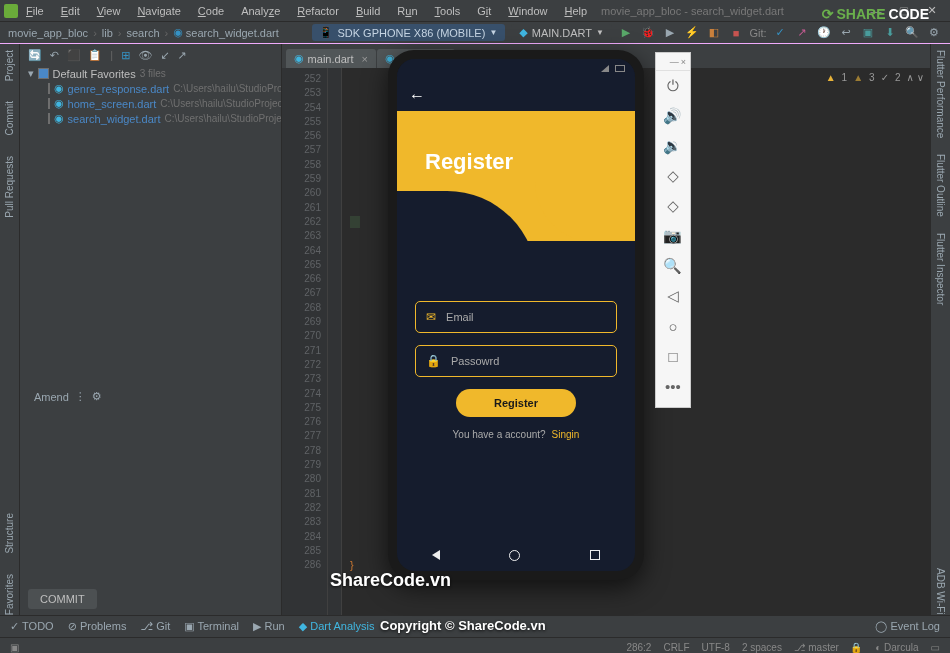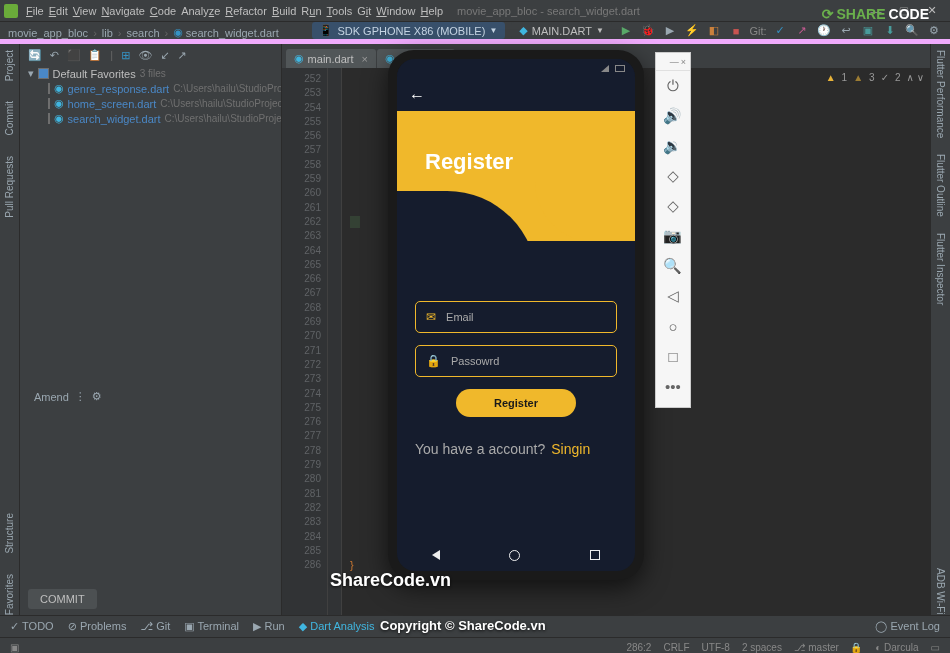--- a/index.html
+++ b/index.html
@@ -1,25 +1,25 @@
 <!DOCTYPE html>
 <html><head>
 <meta charset="utf-8">
 <style>
 *{box-sizing:border-box;margin:0;padding:0;font-family:"Segoe UI",Arial,sans-serif;-webkit-font-smoothing:antialiased}
 body{background:#2b2b2b;width:950px;height:653px;overflow:hidden;color:#bbb;font-size:11px;position:relative}
 .titlebar{height:22px;background:#3c3f41;display:flex;align-items:center;padding:0 4px;border-bottom:1px solid #2b2b2b}
 .titlebar .ico{width:14px;height:14px;background:#6aab3a;border-radius:2px;margin-right:8px}
-.titlebar .menu{display:flex;gap:5px;color:#bfbfbf}
+.titlebar .menu{display:flex;gap:17px;color:#bfbfbf}
 .titlebar .menu span u{text-decoration:underline}
 .titlebar .spacer{flex:1}
 .titlebar .wintitle{color:#787878;font-size:11px}
 .titlebar .wbtn{width:28px;text-align:center;color:#999}
 .titlebar .wbtn.close{color:#bbb}
-.breadcrumb{height:22px;background:#3c3f41;display:flex;align-items:flex-end;padding:0 8px;color:#9aa7b0;border-bottom:5px solid #f0abfc}
+.breadcrumb{height:22px;background:#3c3f41;display:flex;align-items:center;padding:0 8px;color:#9aa7b0;border-bottom:1px solid #f0abfc}
 .breadcrumb .sep{color:#666;margin:0 5px}
 .breadcrumb .right{margin-left:auto;display:flex;align-items:center;gap:6px}
 .devsel{background:#38506b;color:#c5d4e3;padding:2px 8px;border-radius:3px;font-size:11px;display:flex;align-items:center;gap:4px}
 .devsel.dark{background:#3c3f41;color:#bfbfbf}
 .tri{font-size:8px}
 .tbicon{width:16px;height:16px;display:inline-flex;align-items:center;justify-content:center;font-size:11px}
 .play{color:#59a869}
 .debug{color:#59a869}
 .bolt{color:#e8b339}
 .red{color:#c75450}
@@ -79,21 +79,21 @@
 .appbar .title{flex:1;text-align:center;font-weight:600;font-size:13px}
 .hero{height:130px;background:#f0b82b;position:relative;border-bottom-left-radius:0;overflow:visible}
 .hero .rt{color:#fff;font-size:22px;font-weight:700;position:absolute;left:28px;top:38px}
 .hero::after{content:"";position:absolute;bottom:-50px;left:0;width:140px;height:100px;background:#151c2d;border-top-right-radius:90px}
 .hero::before{content:"";position:absolute;bottom:-1px;right:0;width:100px;height:60px;background:#f0b82b;border-bottom-left-radius:80px}
 .formarea{flex:1;padding:60px 18px 10px;background:#151c2d;position:relative;z-index:2}
 .field{border:1px solid #f0b82b;border-radius:5px;height:32px;display:flex;align-items:center;padding:0 10px;margin-bottom:12px;gap:10px}
 .field .fico2{color:#f0b82b;font-size:12px}
 .field .flab{color:#aaa;font-size:11px}
 .regbtn{background:#f0b82b;color:#1a1a1a;font-weight:600;height:28px;border-radius:14px;width:120px;margin:8px auto;display:flex;align-items:center;justify-content:center;font-size:11px}
-.hint{color:#aaa;font-size:14px;margin-top:24px}
+.hint{text-align:center;color:#aaa;font-size:10px;margin-top:12px}
 .hint .lk{color:#f0b82b;margin-left:6px}
 .navbar{height:32px;display:flex;justify-content:space-around;align-items:center;color:#eee;font-size:12px;margin-top:auto}
 .navbar .tri2{width:0;height:0;border-top:5px solid transparent;border-bottom:5px solid transparent;border-right:8px solid #eee}
 .navbar .circ{width:11px;height:11px;border:1.5px solid #eee;border-radius:50%}
 .navbar .sq{width:10px;height:10px;border:1.5px solid #eee}
 .emutools{position:absolute;left:655px;top:52px;width:36px;background:#f6f6f6;border:1px solid #ccc;z-index:21;display:flex;flex-direction:column;align-items:center;padding-bottom:6px}
 .emutools .hdr{width:100%;height:18px;display:flex;justify-content:flex-end;align-items:center;gap:2px;padding:0 4px;border-bottom:1px solid #e0e0e0}
 .emutools .hdr span{font-size:9px;color:#888}
 .emutools .eb{width:100%;height:30px;display:flex;align-items:center;justify-content:center;color:#666;font-size:15px;cursor:pointer}
 .emutools .eb.cam{color:#4a88c7}

